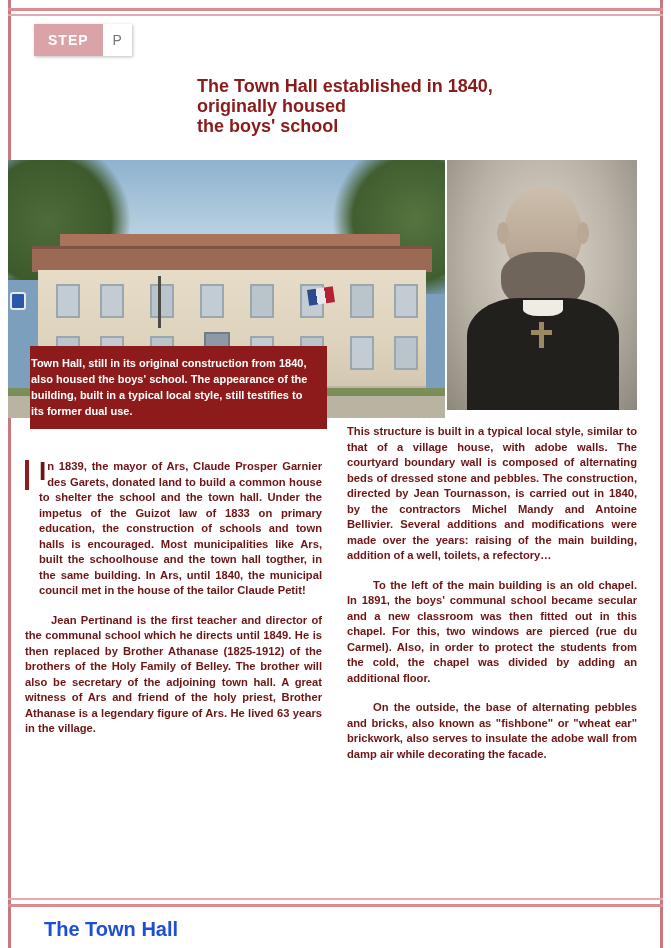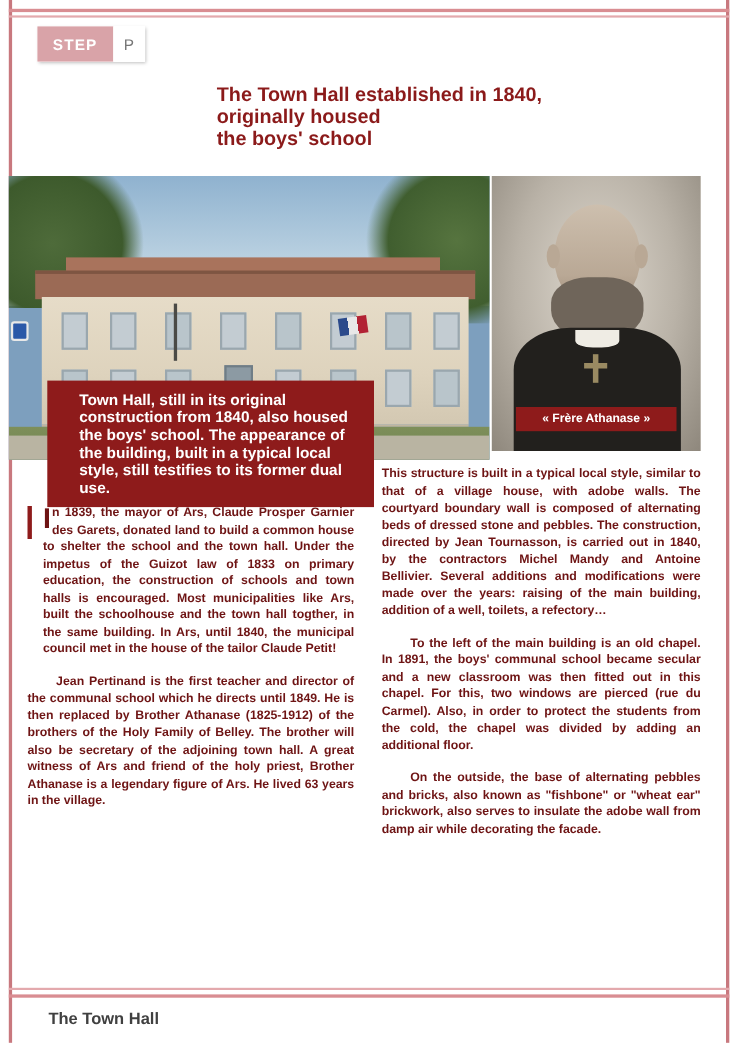--- a/index.html
+++ b/index.html
@@ -187,28 +187,28 @@
   }
   .lamp {
     position: absolute; left: 150px; top: 116px;
     width: 3px; height: 52px;
     background: #4a4a46;
   }
 
   
   .caption-box {
     position: absolute;
-    left: 43px; top: 346px;
+    left: 30px; top: 346px;
     width: 297px;
     background: #8e1b1b;
     color: #ffffff;
-    font-size: 14px;
+    font-size: 11px;
     font-weight: bold;
     line-height: 16px;
-    padding: 9px 11px 10px 29px;
+    padding: 9px 11px 10px 1px;
   }
 
   
   .portrait {
     position: absolute;
     left: 447px; top: 160px;
     width: 190px;
     height: 250px;
     overflow: hidden;
     background: #cfc9c0;
@@ -295,22 +295,22 @@
     position: absolute;
     left: 0; top: 1px;
     width: 4px; height: 30px;
     background: #8e1b1b;
   }
 
   
   .footer-title {
     position: absolute;
     left: 44px; top: 918px;
-    color: #404040;
-    font-size: 15px;
+    color: #1d4ed8;
+    font-size: 20px;
     font-weight: bold;
   }
 </style>
 </head>
 <body>
 
 <div class="page">
 
   <div class="left-rule"></div>
   <div class="right-rule"></div>
@@ -366,21 +366,20 @@
     <div class="p-bg"></div>
     <div class="p-head"></div>
     <div class="p-ear-l"></div>
     <div class="p-ear-r"></div>
     <div class="p-beard"></div>
     <div class="p-body"></div>
     <div class="p-collar"></div>
     <div class="p-cross"></div>
     <div class="p-cross-h"></div>
   </div>
-  <div class="portrait-label">« Frère Athanase »</div>
 
   <div class="col-left">
     <div class="dropcap-wrap">
       <div class="dropcap-bar"></div>
       <p><span style="float: left; font-size: 26px; line-height: 24px; font-weight: bold; color: rgb(110, 20, 20); margin: 0px 1px 0px 0px;">I</span>n 1839, the mayor of Ars, Claude Prosper Garnier des Garets, donated land to build a common house to shelter the school and the town hall. Under the impetus of the Guizot law of 1833 on primary education, the construction of schools and town halls is encouraged. Most municipalities like Ars, built the schoolhouse and the town hall togther, in the same building. In Ars, until 1840, the municipal council met in the house of the tailor Claude Petit!</p>
     </div>
     <p class="indent">Jean Pertinand is the first teacher and director of the communal school which he directs until 1849. He is then replaced by Brother Athanase (1825-1912) of the brothers of the Holy Family of Belley. The brother will also be secretary of the adjoining town hall. A great witness of Ars and friend of the holy priest, Brother Athanase is a legendary figure of Ars. He lived 63 years in the village.</p>
   </div>
 
   <div class="col-right">

